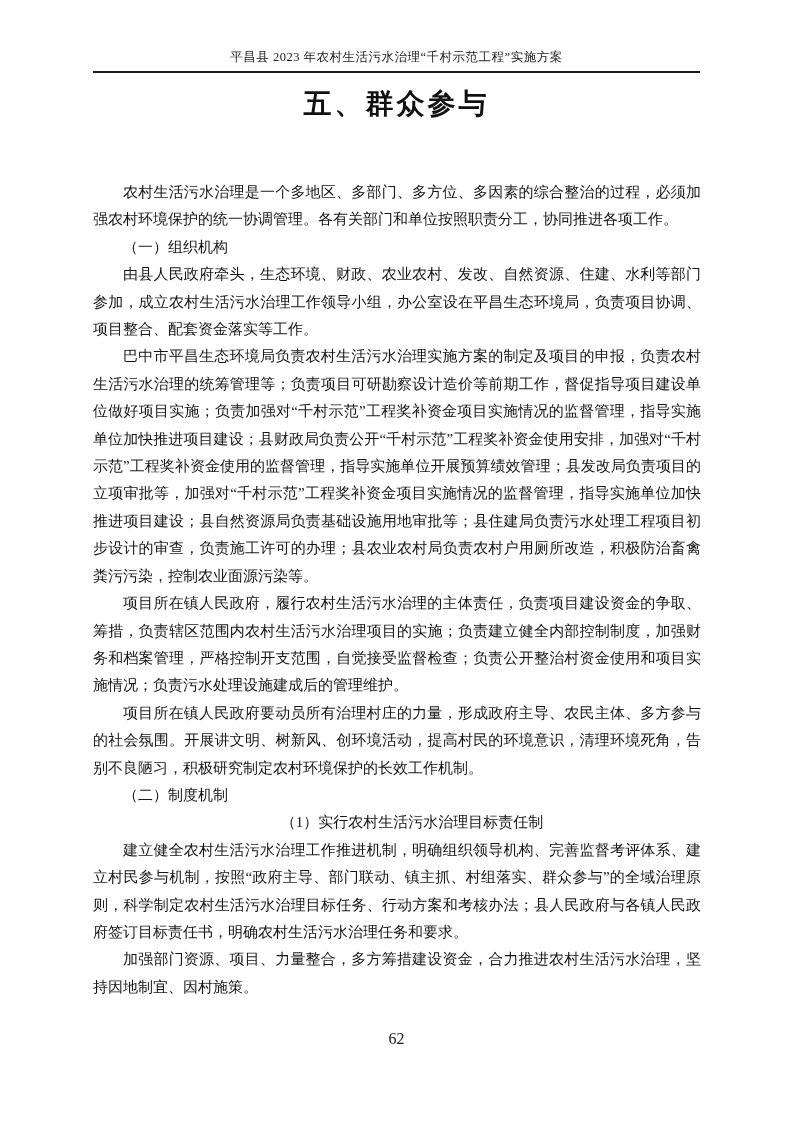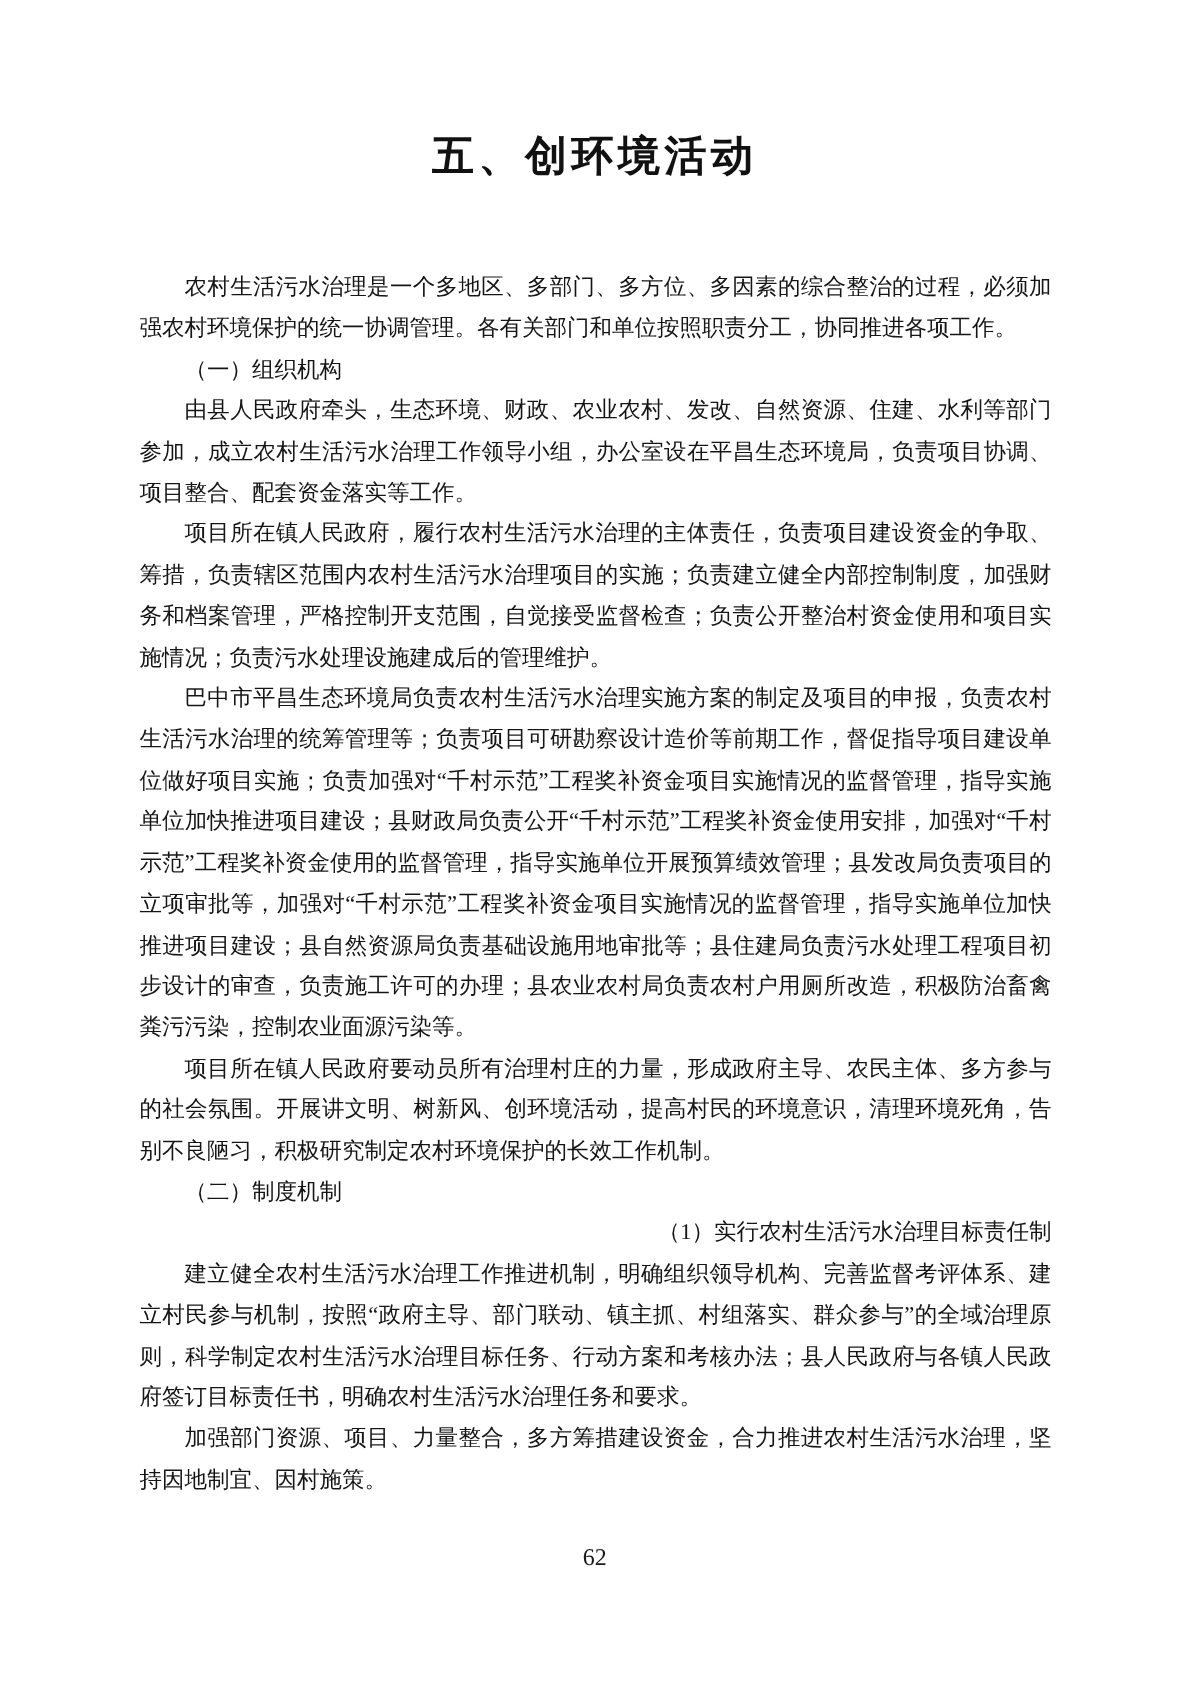--- a/index.html
+++ b/index.html
@@ -57,48 +57,51 @@
   .block {
     margin: 0;
     text-indent: 2em;
   }
   .heading {
     font-weight: 400;
     text-align: left;
   }
   .subheading {
     font-weight: 400;
-    text-align: right;
+    text-align: center;
   }
   .doc-footer {
     position: absolute;
     top: 1030px;
     left: 0;
     width: 100%;
     text-align: center;
   }
   .page-number {
     font-size: 16px;
     color: #1b1b1b;
   }
 </style>
 </head>
 <body>
 
 <div class="page">
 
+  <header class="doc-header">
+    <div class="doc-header-text">平昌县 2023 年农村生活污水治理“千村示范工程”实施方案</div>
+  </header>
 
-  <h1 class="doc-title">五、创环境活动</h1>
+  <h1 class="doc-title">五、群众参与</h1>
 
   <main class="doc-body" id="doc-body">
       <p class="block paragraph">农村生活污水治理是一个多地区、多部门、多方位、多因素的综合整治的过程，必须加强农村环境保护的统一协调管理。各有关部门和单位按照职责分工，协同推进各项工作。</p>
       <p class="block heading">（一）组织机构</p>
       <p class="block paragraph">由县人民政府牵头，生态环境、财政、农业农村、发改、自然资源、住建、水利等部门参加，成立农村生活污水治理工作领导小组，办公室设在平昌生态环境局，负责项目协调、项目整合、配套资金落实等工作。</p>
+      <p class="block paragraph">巴中市平昌生态环境局负责农村生活污水治理实施方案的制定及项目的申报，负责农村生活污水治理的统筹管理等；负责项目可研勘察设计造价等前期工作，督促指导项目建设单位做好项目实施；负责加强对“千村示范”工程奖补资金项目实施情况的监督管理，指导实施单位加快推进项目建设；县财政局负责公开“千村示范”工程奖补资金使用安排，加强对“千村示范”工程奖补资金使用的监督管理，指导实施单位开展预算绩效管理；县发改局负责项目的立项审批等，加强对“千村示范”工程奖补资金项目实施情况的监督管理，指导实施单位加快推进项目建设；县自然资源局负责基础设施用地审批等；县住建局负责污水处理工程项目初步设计的审查，负责施工许可的办理；县农业农村局负责农村户用厕所改造，积极防治畜禽粪污污染，控制农业面源污染等。</p>
       <p class="block paragraph">项目所在镇人民政府，履行农村生活污水治理的主体责任，负责项目建设资金的争取、筹措，负责辖区范围内农村生活污水治理项目的实施；负责建立健全内部控制制度，加强财务和档案管理，严格控制开支范围，自觉接受监督检查；负责公开整治村资金使用和项目实施情况；负责污水处理设施建成后的管理维护。</p>
-      <p class="block paragraph">巴中市平昌生态环境局负责农村生活污水治理实施方案的制定及项目的申报，负责农村生活污水治理的统筹管理等；负责项目可研勘察设计造价等前期工作，督促指导项目建设单位做好项目实施；负责加强对“千村示范”工程奖补资金项目实施情况的监督管理，指导实施单位加快推进项目建设；县财政局负责公开“千村示范”工程奖补资金使用安排，加强对“千村示范”工程奖补资金使用的监督管理，指导实施单位开展预算绩效管理；县发改局负责项目的立项审批等，加强对“千村示范”工程奖补资金项目实施情况的监督管理，指导实施单位加快推进项目建设；县自然资源局负责基础设施用地审批等；县住建局负责污水处理工程项目初步设计的审查，负责施工许可的办理；县农业农村局负责农村户用厕所改造，积极防治畜禽粪污污染，控制农业面源污染等。</p>
       <p class="block paragraph">项目所在镇人民政府要动员所有治理村庄的力量，形成政府主导、农民主体、多方参与的社会氛围。开展讲文明、树新风、创环境活动，提高村民的环境意识，清理环境死角，告别不良陋习，积极研究制定农村环境保护的长效工作机制。</p>
       <p class="block heading">（二）制度机制</p>
       <p class="block subheading">（1）实行农村生活污水治理目标责任制</p>
       <p class="block paragraph">建立健全农村生活污水治理工作推进机制，明确组织领导机构、完善监督考评体系、建立村民参与机制，按照“政府主导、部门联动、镇主抓、村组落实、群众参与”的全域治理原则，科学制定农村生活污水治理目标任务、行动方案和考核办法；县人民政府与各镇人民政府签订目标责任书，明确农村生活污水治理任务和要求。</p>
       <p class="block paragraph">加强部门资源、项目、力量整合，多方筹措建设资金，合力推进农村生活污水治理，坚持因地制宜、因村施策。</p>
     </main>
 
   <footer class="doc-footer">
     <span class="page-number">62</span>
   </footer>

